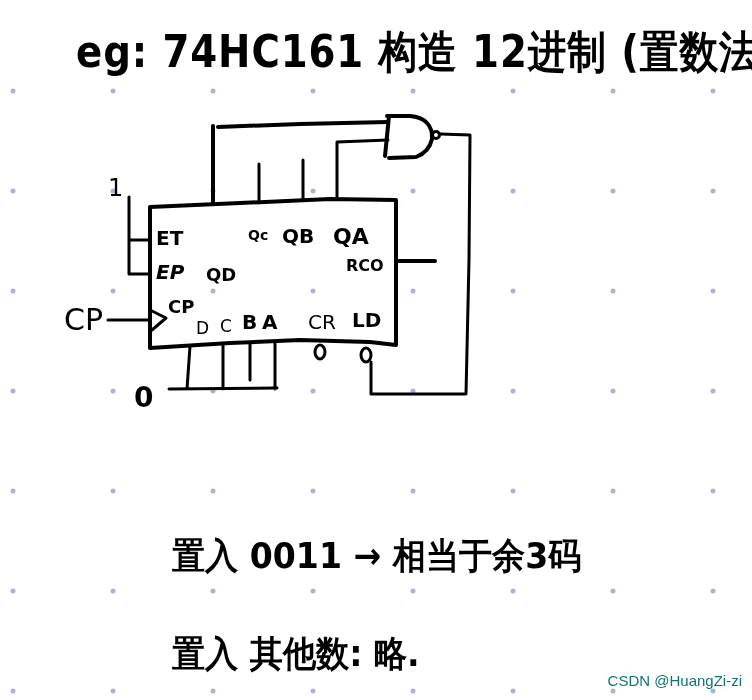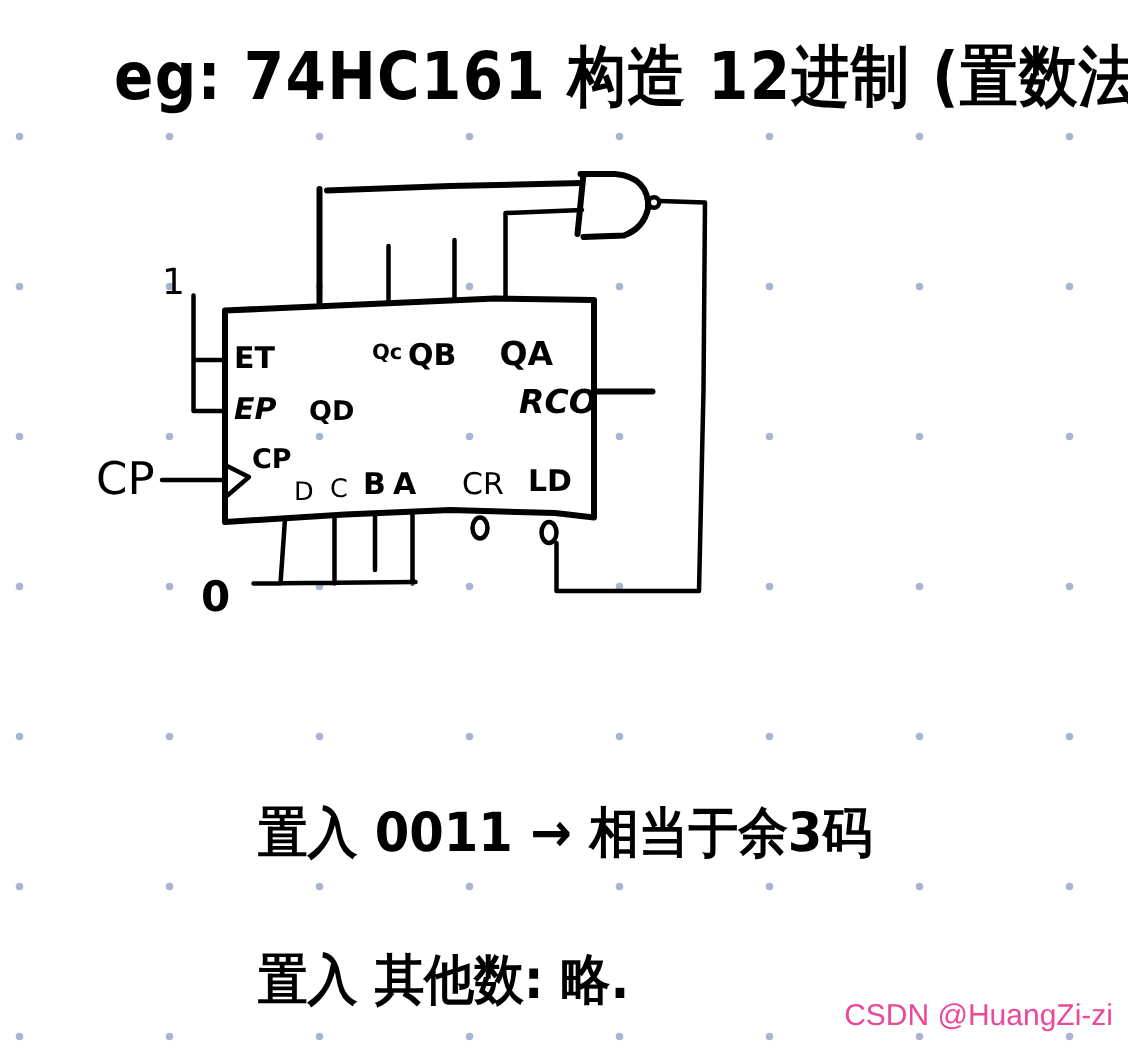--- a/index.html
+++ b/index.html
@@ -51,23 +51,23 @@
     .note {
       font-size: 36px;
       font-weight: bold;
       transform: scaleX(0.92);
       transform-origin: left top;
     }
     .watermark {
       position: absolute;
       right: 10px;
       bottom: 11px;
-      color: #ec4899;
+      color: #0f766e;
       font-family: "Liberation Sans", sans-serif;
-      font-size: 20px;
+      font-size: 15px;
     }
   </style>
 </head>
 <body>
 
 <svg id="canvas" width="752" height="700" viewBox="0 0 752 700">
 
   <g id="dot-grid" fill="#a9b4d0">
       <circle cx="13" cy="91" r="2.5"></circle>
       <circle cx="113" cy="91" r="2.5"></circle>
@@ -154,23 +154,23 @@
 
 </svg>
 
 <div class="hand title">eg: 74HC161 构造 12进制 (置数法</div>
 
 <div class="hand pin" style="left:156px; top:228px;">ET</div>
 <div class="hand pin" style="left:156px; top:262px;font-style:italic;">EP</div>
 <div class="hand pin" style="left:168px; top:298px; font-size:18px;">CP</div>
 <div class="hand pin" style="left:206px; top:228px; font-size:18px;margin-top:38px;">QD</div>
 <div class="hand pin" style="left:248px; top:228px; font-size:14px;">Qc</div>
-<div class="hand pin" style="left:272px; top:226px; font-size:20px;text-align:center;">QB</div>
+<div class="hand pin" style="left:282px; top:226px; font-size:20px;text-align:center;">QB</div>
 <div class="hand pin" style="left:333px; top:226px; font-size:22px;">QA</div>
-<div class="hand pin" style="left:346px; top:258px; font-size:22px;font-style:italic;">RCO</div>
+<div class="hand pin" style="left:346px; top:258px; font-size:16px;">RCO</div>
 <div class="hand pin" style="left:196px; top:320px; font-size:17px; font-weight:normal;">D</div>
 <div class="hand pin" style="left:220px; top:318px; font-size:17px; font-weight:normal;">C</div>
 <div class="hand pin" style="left:242px; top:312px;">B</div>
 <div class="hand pin" style="left:262px; top:312px;">A</div>
 <div class="hand pin" style="left:308px; top:312px; font-weight:normal;">CR</div>
 <div class="hand pin" style="left:352px; top:310px;">LD</div>
 
 <div class="hand" style="left:108px; top:176px; font-size:24px;">1</div>
 <div class="hand" style="left:64px; top:305px; font-size:30px;">CP</div>
 <div class="hand" style="left:134px; top:384px; font-size:28px; font-weight:bold;">0</div>

